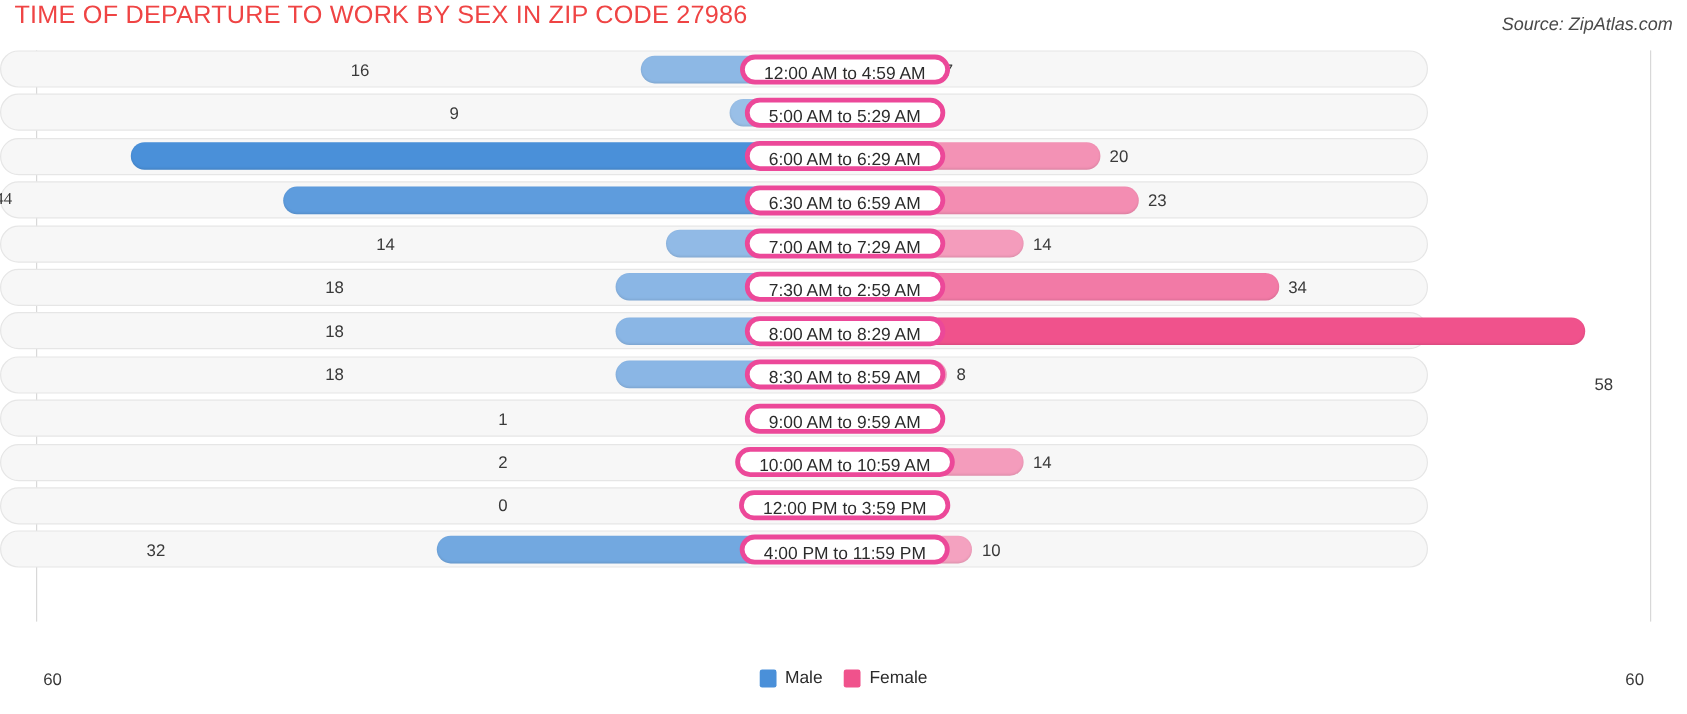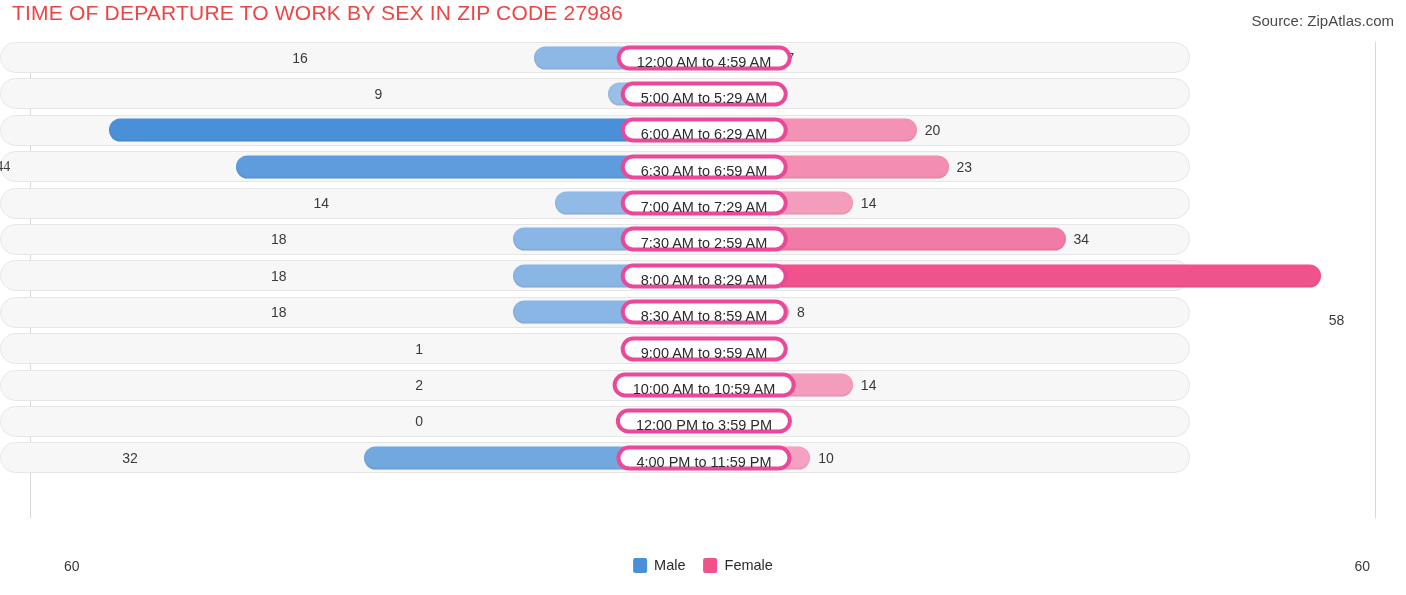--- a/index.html
+++ b/index.html
@@ -27,20 +27,21 @@
     font-size: 21px;
     color: #ef4444;
     letter-spacing: .2px;
     white-space: nowrap;
   }
   .chart-source {
     position: absolute;
     right: 12px;
     top: 12px;
     font-size: 15px;
+    font-style: italic;
     color: #4a4a4a;
     white-space: nowrap;
   }
 
   
   .plot {
     position: absolute;
     left: 0;
     top: 42px;
     width: 1190px;
@@ -128,21 +129,20 @@
     left: 0;
     top: 554px;
     width: 1406px;
     height: 41px;
   }
   .axis-max {
     position: absolute;
     top: 4px;
     font-size: 14px;
     color: #3a3a3a;
-    margin-left: 28px;
   }
   .axis-max.left  { left: 36px; }
   .axis-max.right { right: 36px; }
 
   .legend {
     position: absolute;
     left: 50%;
     top: 3px;
     transform: translateX(-50%);
     display: flex;

